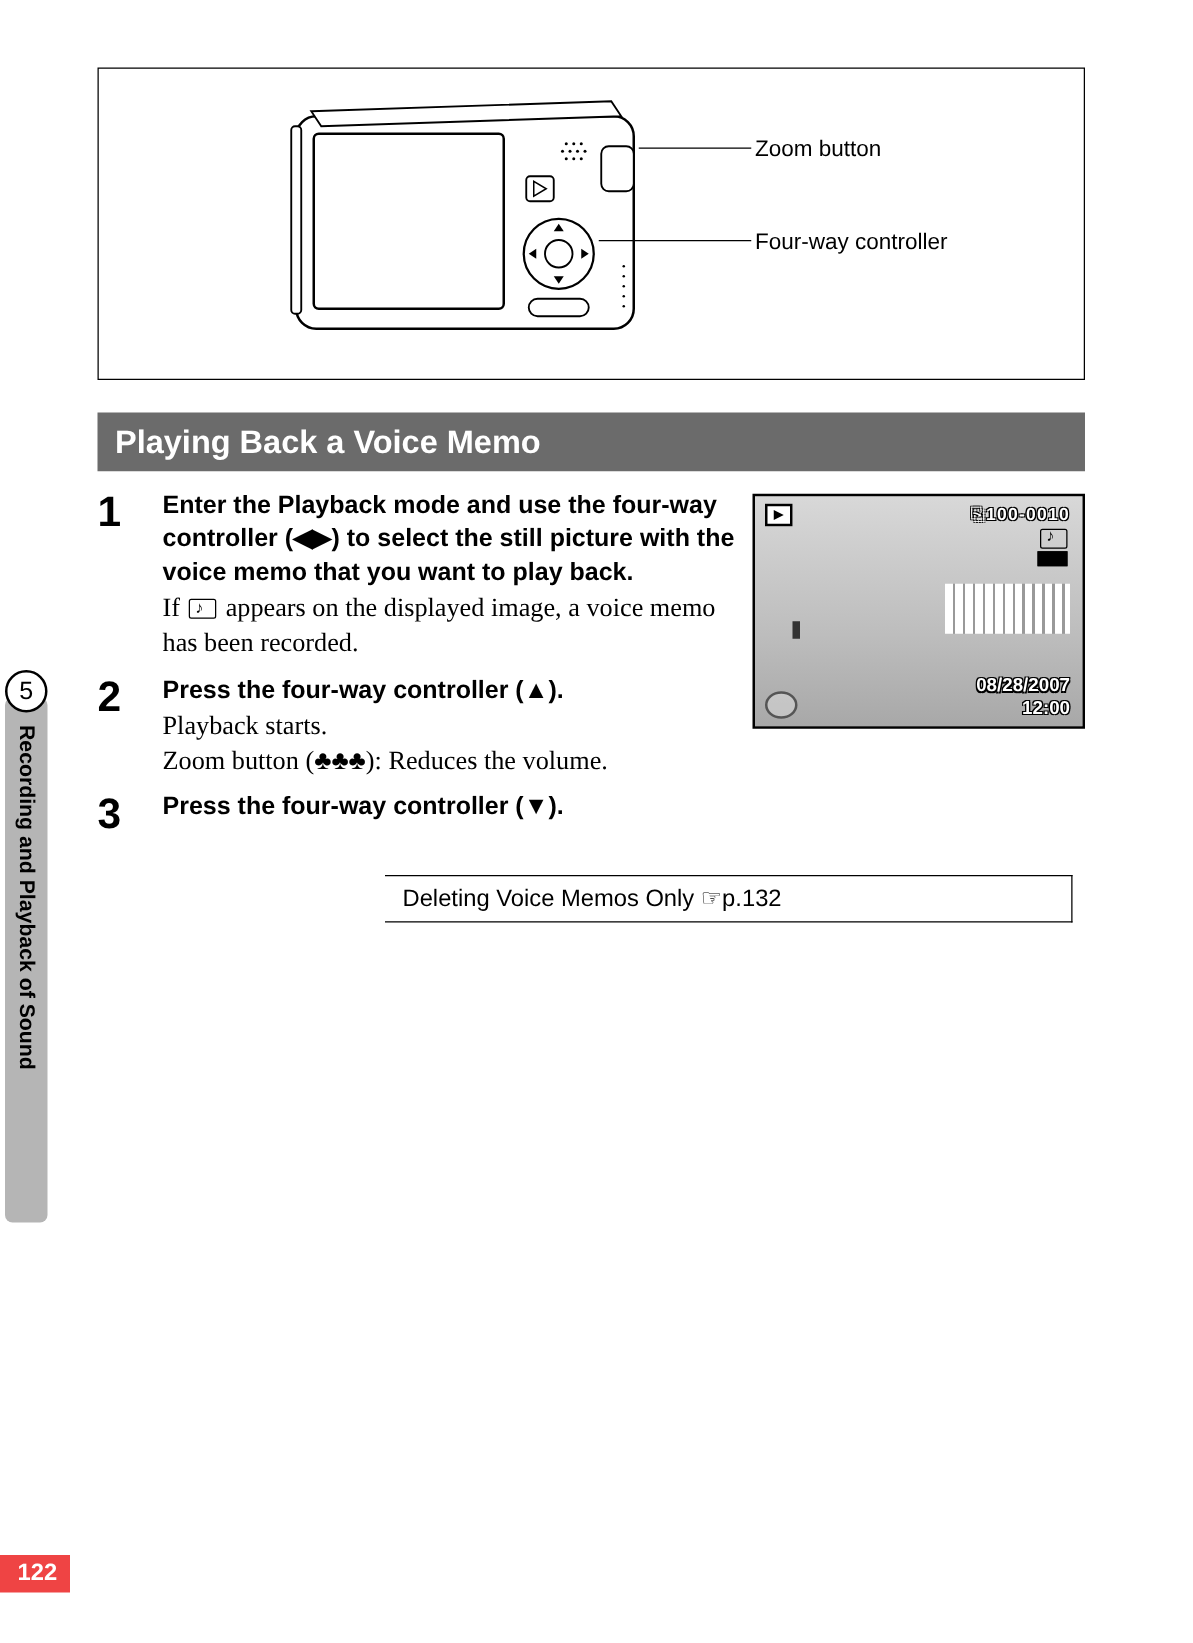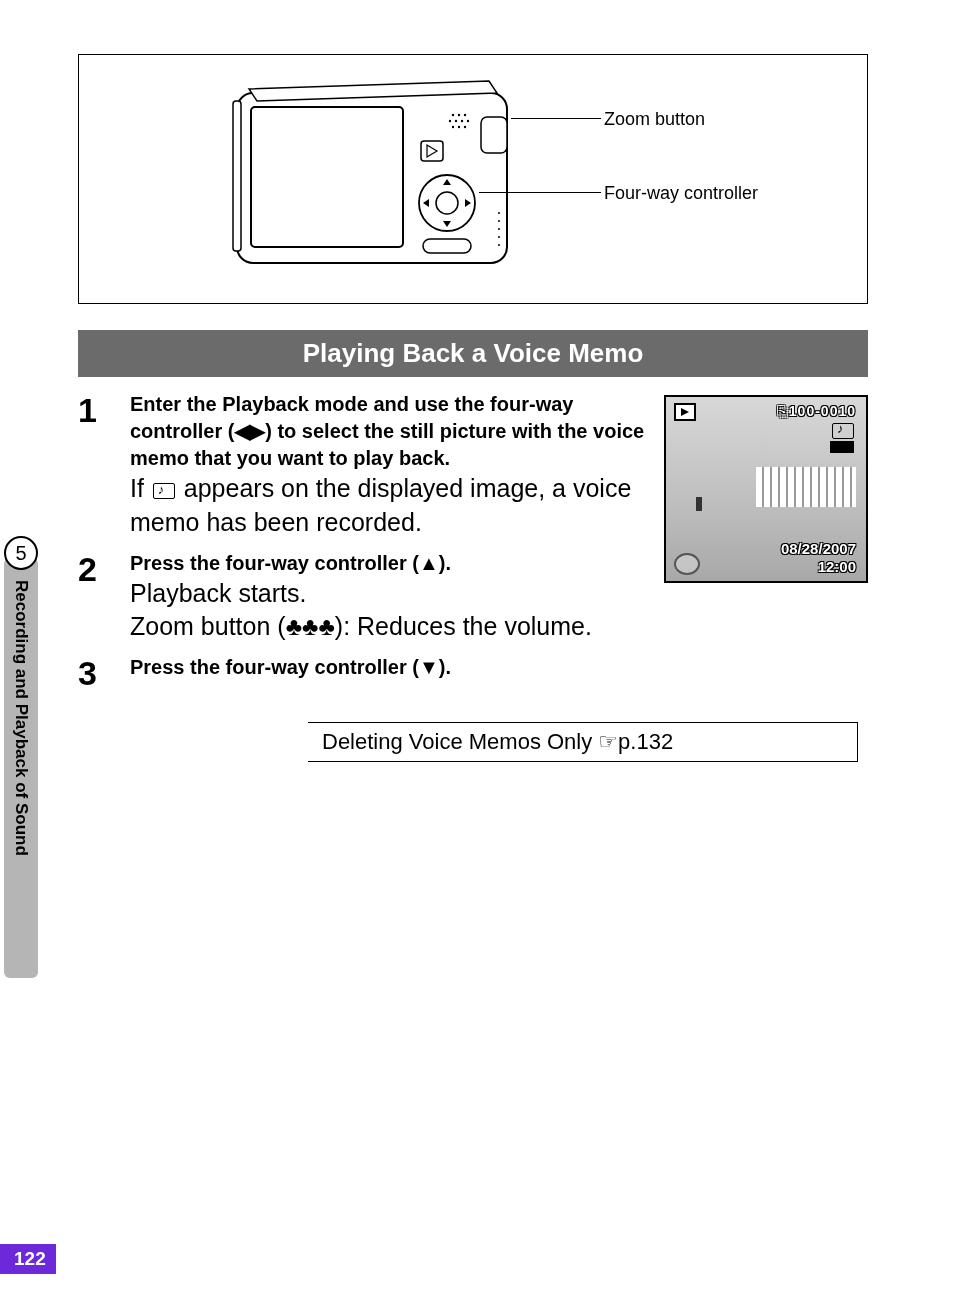--- a/index.html
+++ b/index.html
@@ -40,47 +40,46 @@
     height: 1px;
     background: #000;
   }
   .section-heading {
     background: #6b6b6b;
     color: #fff;
     font-weight: bold;
     font-size: 26px;
     padding: 8px 14px;
     margin-bottom: 14px;
-    text-align: center;
   }
   .step {
     display: flex;
     margin-bottom: 10px;
   }
   .step-num {
     font-size: 34px;
     font-weight: bold;
     width: 52px;
     line-height: 1;
     padding-top: 2px;
   }
   .step-body {
     flex: 1;
     font-size: 20px;
     line-height: 1.35;
   }
   .step-body .bold { font-weight: bold; }
-  .step-body .sub { font-weight: normal; font-size: 25px; }
+  .step-body .sub { font-weight: normal; font-size: 21px; font-family: Liberation Serif, serif; }
   .steps-area {
     display: flex;
     align-items: flex-start;
   }
   .steps-left { flex: 1; padding-right: 10px; }
   .screenshot {
-    width: 204px;
+    width: 266px;
     height: 188px;
     border: 2px solid #000;
     background: linear-gradient(to bottom, #d8d8d8 0%, #bdbdbd 60%, #a8a8a8 100%);
     position: relative;
     margin-top: 4px;
     font-family: Arial, sans-serif;
   }
   .ss-overlay { position: absolute; font-size: 14px; font-weight: bold; }
   .ss-play-icon {
     left: 8px; top: 6px; width: 22px; height: 18px;
@@ -95,21 +94,21 @@
   .ss-shake { left: 8px; bottom: 6px; width:26px; height:22px; border:2px solid #555; border-radius:50%; background: rgba(255,255,255,0.3);}
   .buildings {
     position:absolute; right:10px; top:70px; width:100px; height:40px;
     background: repeating-linear-gradient(90deg, #fff 0 6px, #999 6px 8px);
   }
   .person { position:absolute; left:30px; top:100px; width:6px; height:14px; background:#333;}
   .ref-box {
     border: 1px solid #000;
     border-left: none;
     padding: 6px 14px;
-    font-size: 22px;
+    font-size: 19px;
     margin-left: 230px;
     margin-top: 22px;
     width: 550px;
   }
   .side-tab {
     position: absolute;
     left: 0;
     top: 536px;
     width: 42px;
     height: 460px;
@@ -135,21 +134,21 @@
     text-align: center;
     position: absolute;
     left: 50%;
     transform: translateX(-50%);
     top: 22px;
   }
   .page-num {
     position: absolute;
     left: 0;
     bottom: 40px;
-    background: #6d28d9;
+    background: #ef4444;
     color: #fff;
     font-weight: bold;
     font-size: 19px;
     padding: 4px 10px 4px 14px;
   }
   .voice-memo-glyph {
     display: inline-block;
     width: 22px; height: 16px;
     border: 1.5px solid #000;
     border-radius: 2px;

